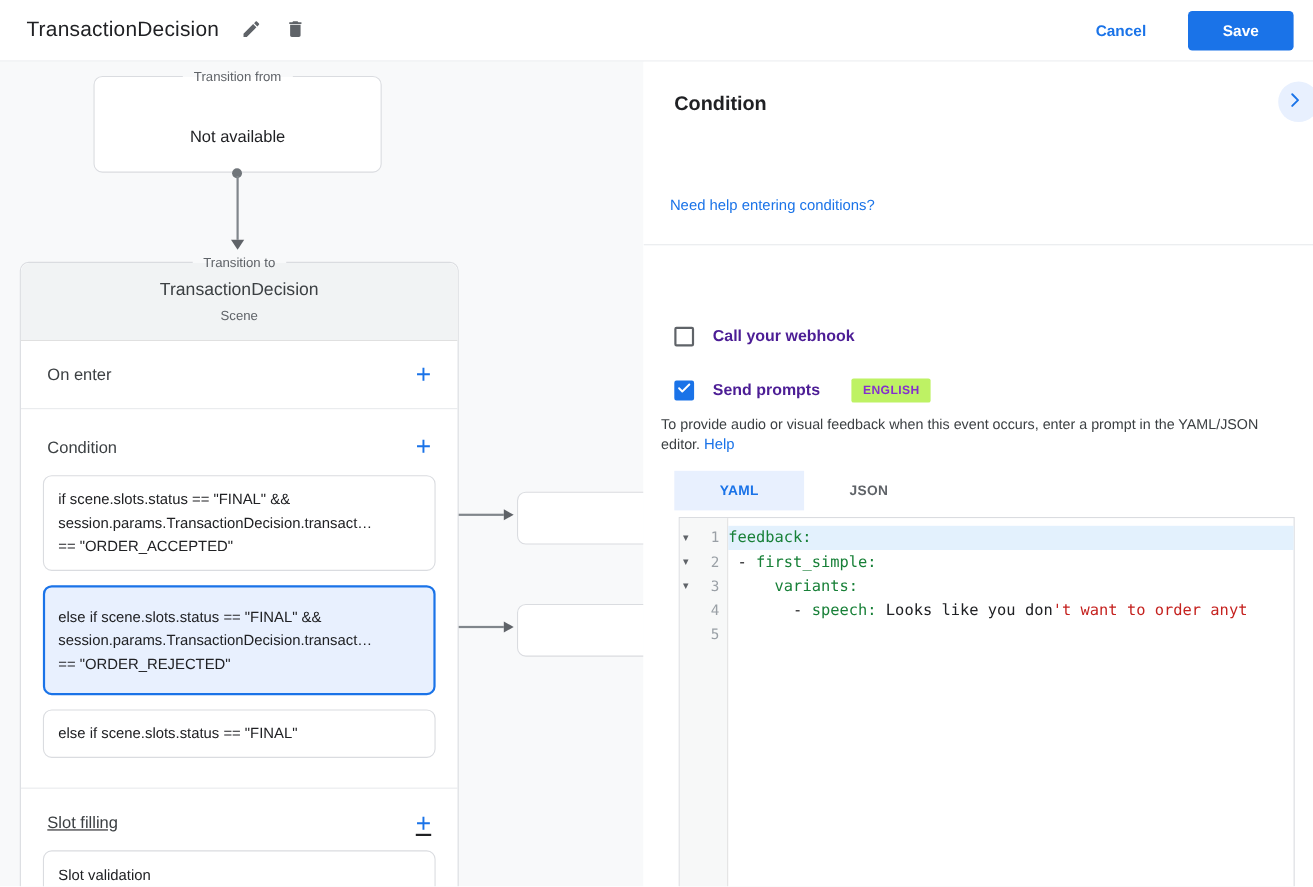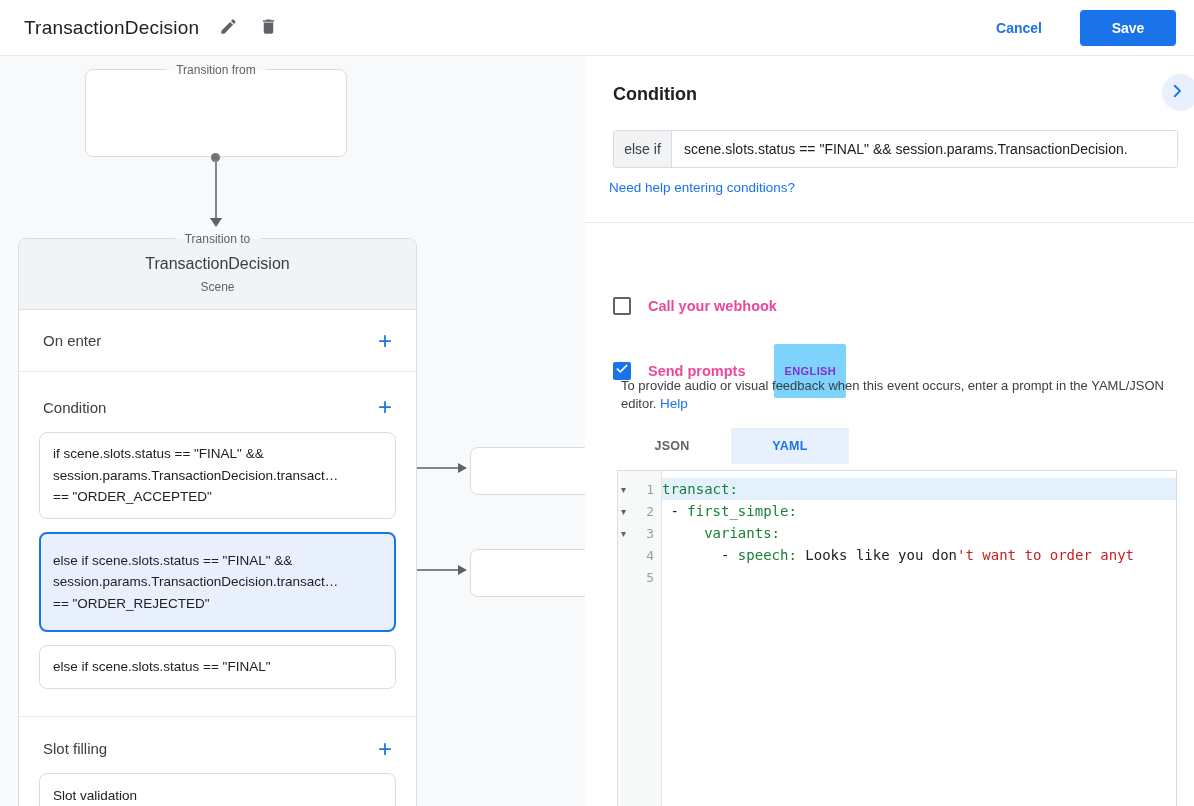--- a/index.html
+++ b/index.html
@@ -55,21 +55,21 @@
   .plus-btn { border:none; background:transparent; color:#1a73e8; font-size:24px; font-weight:300;
               cursor:pointer; line-height:20px; font-family:inherit; }
 
   .cond-section { padding-top:16px; }
   .cond-head { height:38px; }
   .cond-list { padding:6px 0 2px; }
   .cond-card { margin:0 20px 13px; border:1px solid #dadce0; border-radius:8px; background:#fff;
                padding:10px 13px; font-size:13.5px; line-height:21.5px; color:#202124; cursor:pointer; }
   .cond-card.selected { background:#e8f0fe; border:2px solid #1a73e8; padding:16px 12px; }
   .slot-section { border-top:1px solid #e8eaed; padding-top:12px; margin-top:12px; }
-  .slot-head { height:40px; }
+  .slot-head { height:40px;text-decoration:underline; }
   .slot-list { padding-top:4px; }
   .slot-card { margin:0 20px 6px; border:1px solid #dadce0; border-radius:8px; background:#fff;
                padding:11px 13px; font-size:13.5px; line-height:21.5px; cursor:pointer; }
 
   
   .panel { position:absolute; left:585px; top:56px; width:609px; height:750px; background:#fff; overflow:hidden; }
   .panel-title { position:absolute; left:28px; top:28px; font-size:18px; color:#202124; }
   .collapse-btn { position:absolute; left:577px; top:18px; width:37px; height:37px; border-radius:50%;
                   border:none; background:#e8f0fe; cursor:pointer; display:flex; align-items:center; }
   .collapse-btn svg { width:18px; height:18px; margin-left:6px; stroke:#1a73e8; stroke-width:2.4;
@@ -87,25 +87,25 @@
 
   .when-title { position:absolute; left:28px; top:196px; font-size:18px; color:#202124; }
   .check-row { position:absolute; left:28px; display:flex; align-items:center; gap:17px; }
   .webhook-row { top:241px; }
   .prompts-row { top:288px; }
   .checkbox { width:18px; height:18px; border:2px solid #5f6368; border-radius:2px; background:#fff;
               cursor:pointer; flex:none; }
   .checkbox.checked { background:#1a73e8; border-color:#1a73e8; display:flex; align-items:center; justify-content:center; }
   .checkbox.checked svg { width:14px; height:14px; stroke:#fff; stroke-width:3; fill:none;
                           stroke-linecap:round; stroke-linejoin:round; }
-  .check-label { font-size:14.5px; font-weight:bold; color:#ec4899; }
-  .lang-badge { margin-left:12px; background:#7dd3fc; color:#8430ce; font-size:11px; font-weight:bold;
-                letter-spacing:.4px; padding:21px 10px; border-radius:2px; }
-
-  .prompts-desc { position:absolute; left:36px; top:321px; width:552px; font-size:13px; color:#3c4043;
+  .check-label { font-size:14.5px; font-weight:bold; color:#4c1d95; }
+  .lang-badge { margin-left:12px; background:#bef264; color:#8430ce; font-size:11px; font-weight:bold;
+                letter-spacing:.4px; padding:5px 10px; border-radius:2px; }
+
+  .prompts-desc { position:absolute; left:16px; top:321px; width:552px; font-size:13px; color:#3c4043;
                   line-height:17.5px; }
 
   .tabs { position:absolute; left:28px; top:372px; display:flex; }
   .ed-tab { width:118px; height:36px; display:flex; align-items:center; justify-content:center;
             font-size:12.5px; font-weight:bold; letter-spacing:.3px; color:#5f6368; cursor:pointer; }
   .ed-tab.active { background:#e8f0fe; color:#1a73e8; }
 
   .editor { position:absolute; left:32px; top:414px; width:560px; height:337px; border:1px solid #dadce0;
             background:#fff; font-family:"DejaVu Sans Mono","Liberation Mono",monospace; }
   .gutter-bg { position:absolute; left:0; top:0; bottom:0; width:44px; background:#f7f8f8;
@@ -143,20 +143,21 @@
   </button>
   <div class="topbar-spacer"></div>
   <button class="cancel-btn">Cancel</button>
   <button class="save-btn">Save</button>
 </div>
 
 <div class="diagram">
 
   <div class="tfrom-box">
     <span class="node-legend">Transition from</span>
+    <div class="tfrom-value">Not available</div>
   </div>
 
   <div class="dot" style="left:211px; top:97px;"></div>
   <div class="vline" style="left:215px; top:104px; height:58px;"></div>
   <div class="arrow-down" style="left:210px; top:162px;"></div>
 
   <div class="dot" style="left:395px; top:408px;"></div>
   <div class="hline" style="left:404px; top:411px; width:54px;"></div>
   <div class="arrow-right" style="left:458px; top:407px;"></div>
   <div class="target-box" style="left:470px; top:391px;"></div>
@@ -216,24 +217,20 @@
 <div class="panel">
   <h2 class="panel-title">Condition</h2>
   <button class="collapse-btn">
     <span>
       <svg viewBox="0 0 24 24" width="18" height="18" style="stroke:#1a73e8;stroke-width:2.4;fill:none;stroke-linecap:round;stroke-linejoin:round;">
           <path d="M9 5l7 7-7 7"></path>
         </svg>
     </span>
   </button>
 
-  <div class="cond-input-group">
-    <div class="cond-prefix">else if</div>
-    <input class="cond-input" type="text" value="scene.slots.status == &quot;FINAL&quot; &amp;&amp; session.params.TransactionDecision." style="">
-  </div>
   <div class="help-link-row">
     <a class="help-link">Need help entering conditions?</a>
   </div>
 
   <div class="panel-divider"></div>
 
 
   <div class="check-row webhook-row">
     <div class="checkbox"></div>
     <span class="check-label">Call your webhook</span>
@@ -248,33 +245,33 @@
       </span>
     </div>
     <span class="check-label">Send prompts</span>
     <span class="lang-badge">ENGLISH</span>
   </div>
 
   <p class="prompts-desc"><span>To provide audio or visual feedback when this event occurs, enter a prompt in the YAML/JSON editor.</span>
     <a class="help-link">Help</a></p>
 
   <div class="tabs">
+      <div class="ed-tab active">YAML</div>
       <div class="ed-tab">JSON</div>
-      <div class="ed-tab active">YAML</div>
     </div>
 
   <div class="editor">
     <div class="gutter-bg"></div>
     <div class="ed-rows">
         <div class="ed-row">
           <div class="ed-gutter">
             <span class="fold">▾</span>
             <span class="lnum">1</span>
           </div>
-          <div class="ed-code hl"><span class="c-key">transact:</span></div>
+          <div class="ed-code hl"><span class="c-key">feedback:</span></div>
         </div>
         <div class="ed-row">
           <div class="ed-gutter">
             <span class="fold">▾</span>
             <span class="lnum">2</span>
           </div>
           <div class="ed-code"><span class="c-plain"> - </span><span class="c-key">first_simple:</span></div>
         </div>
         <div class="ed-row">
           <div class="ed-gutter">

